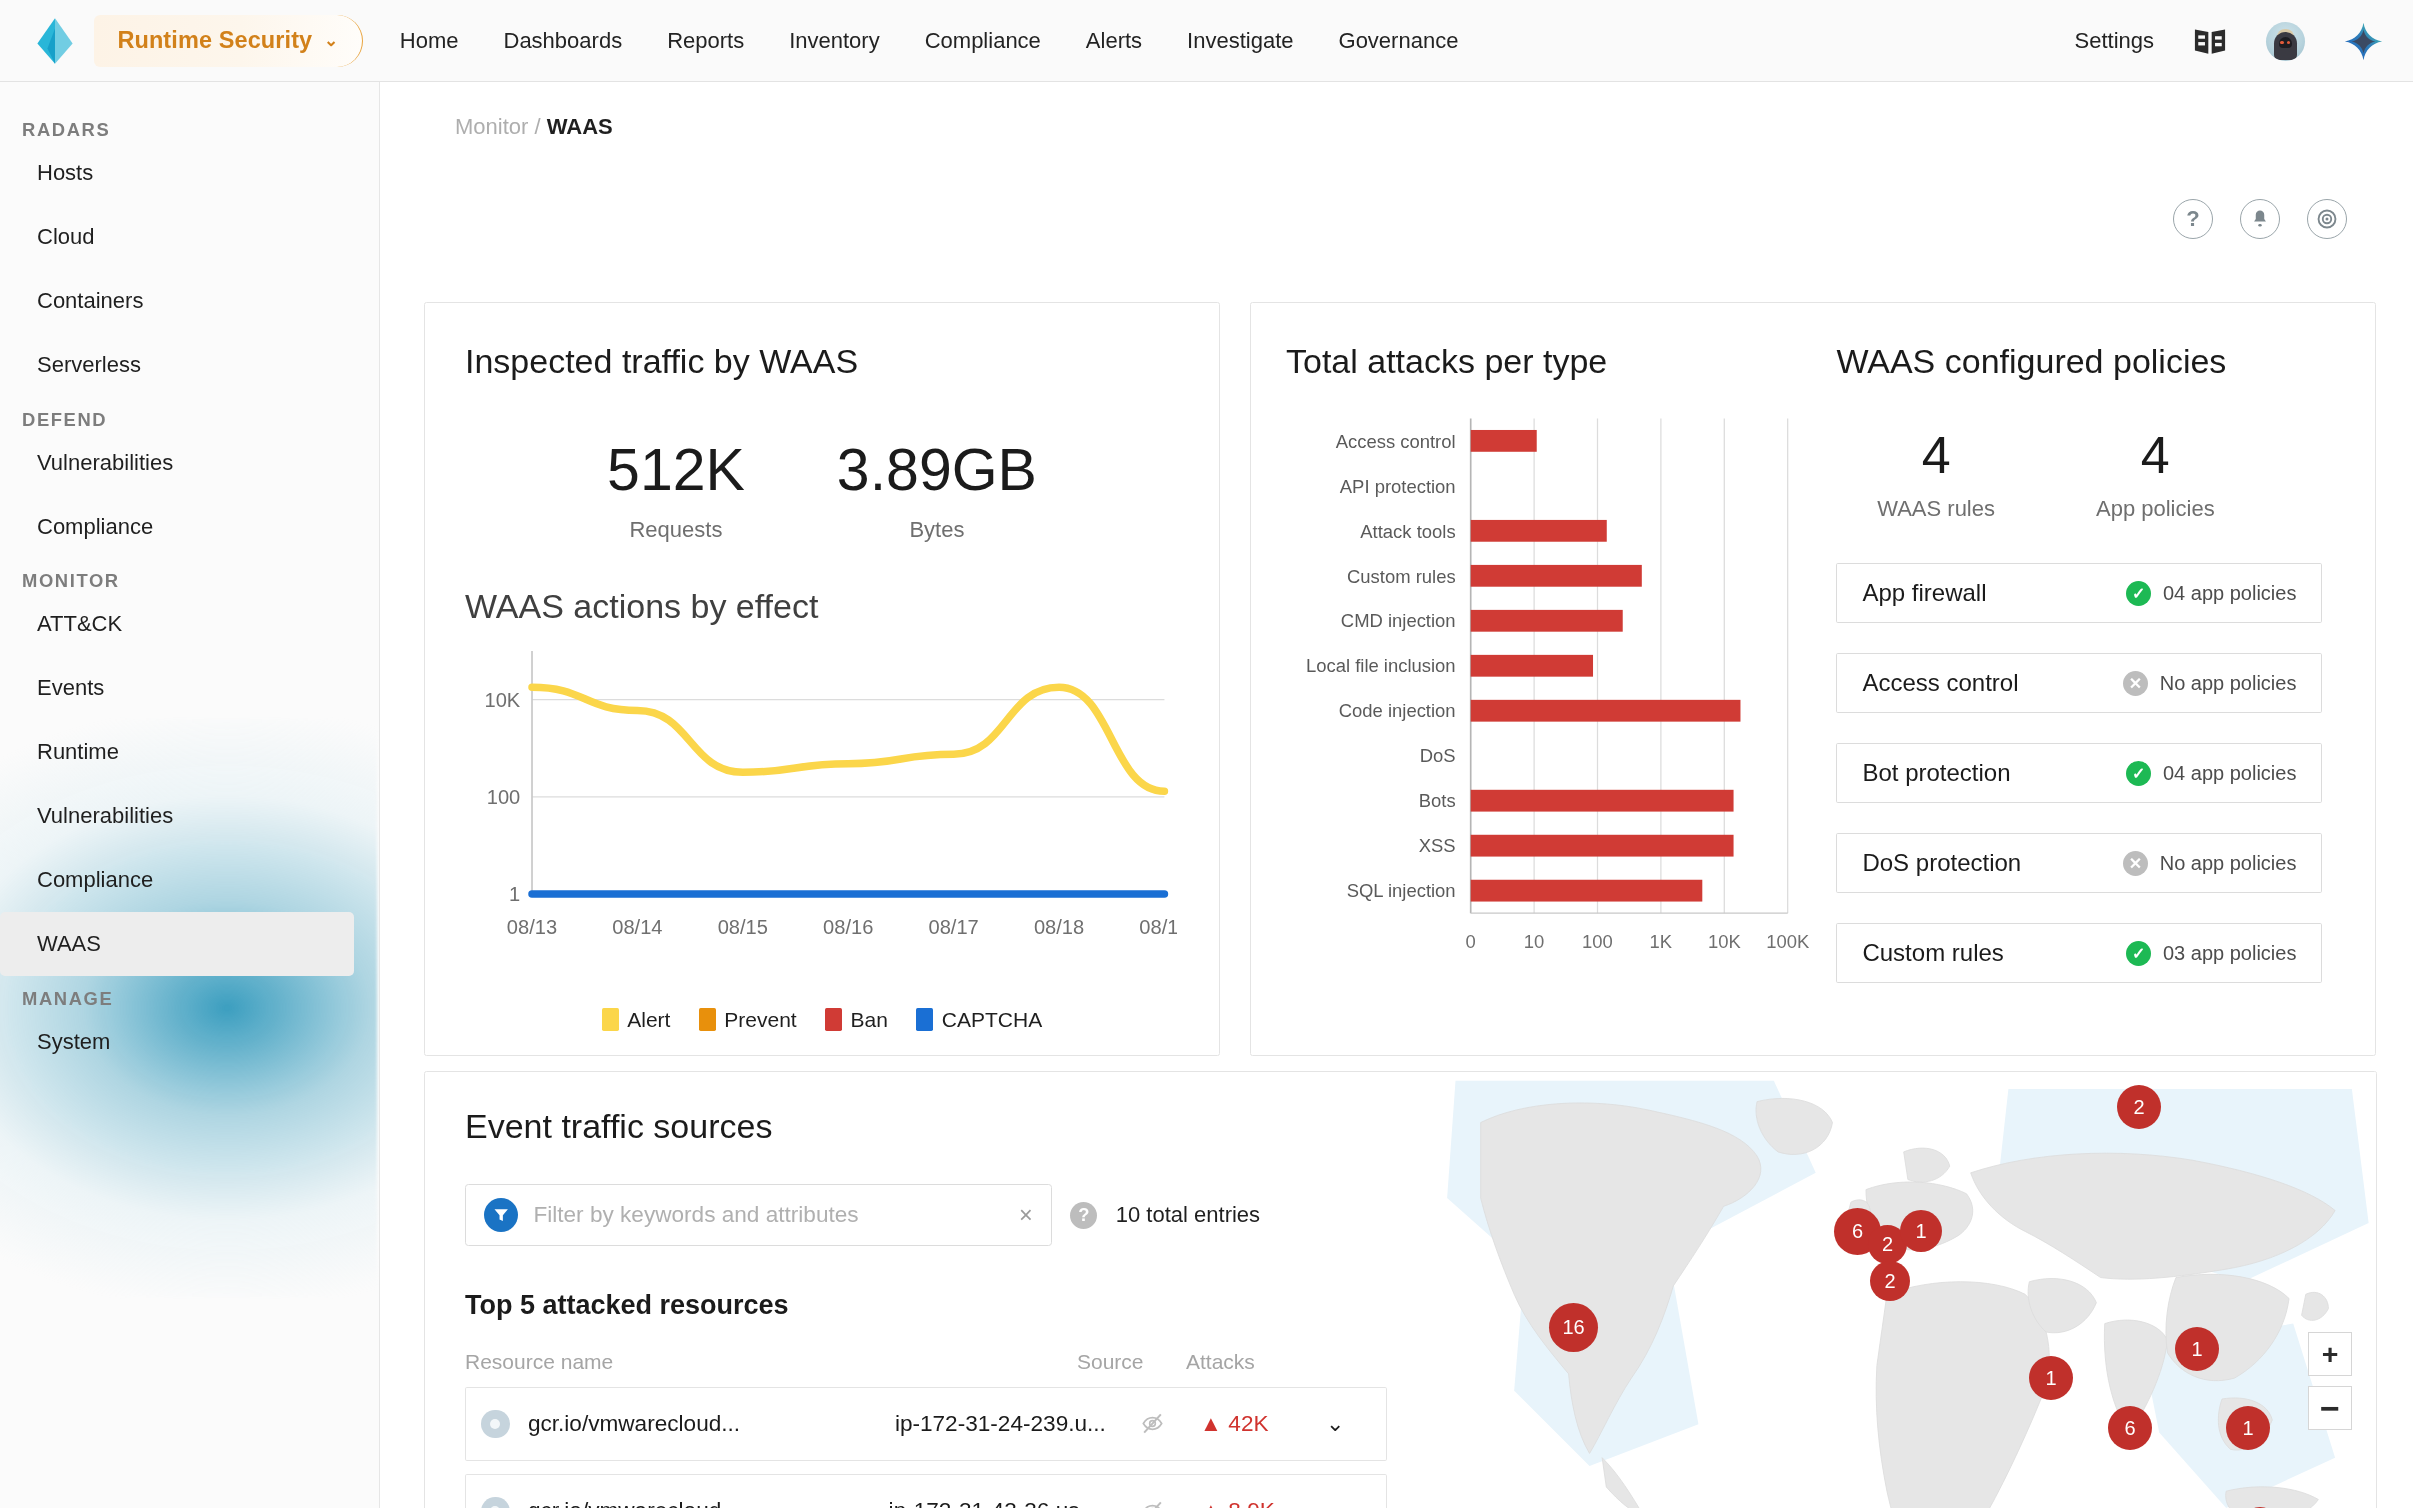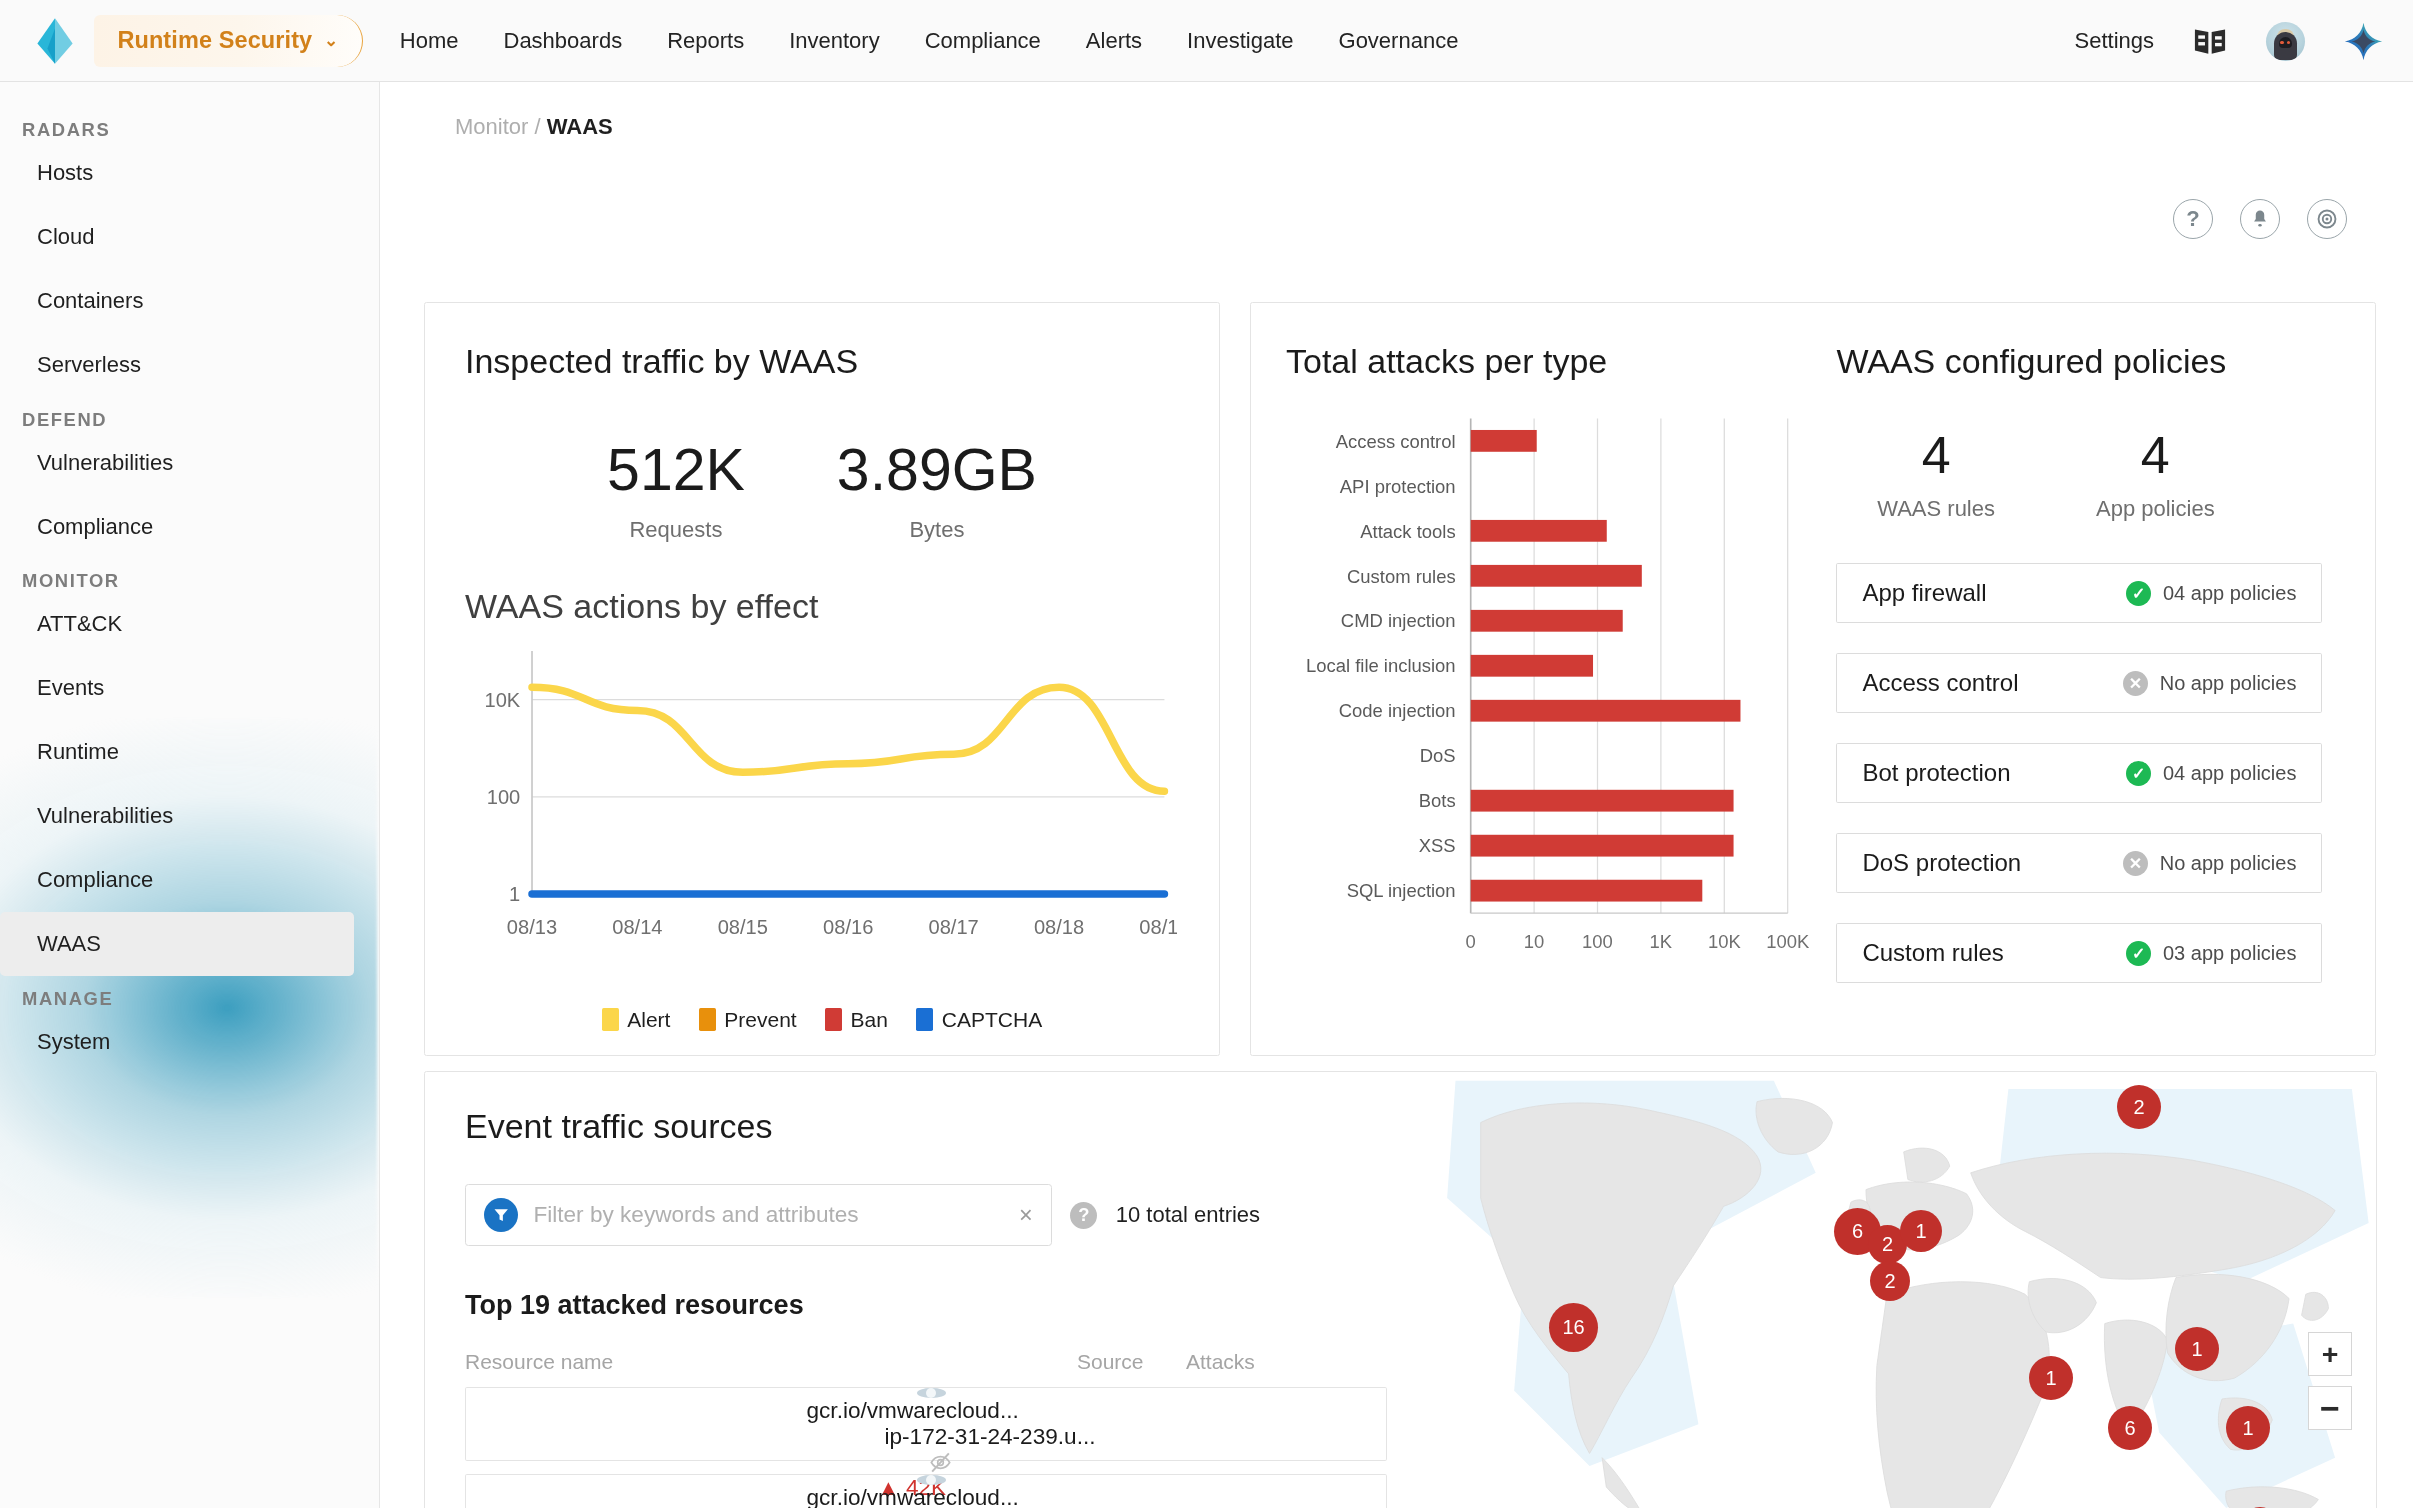--- a/index.html
+++ b/index.html
@@ -180,21 +180,21 @@
   .total-entries { font-size: 22px; color:#1f1f1f; }
 
   .top10 { position: absolute; left: 40px; top: 218px; width: 922px; }
   .top10-title { font-size: 27px; font-weight: 700; color:#1b1b1b; }
   .th-row { display:flex; margin-top: 28.5px; font-size: 21px; color:#a5a5a5; }
   .th-res { width: 612px; }
   .th-src { width: 109px; }
   .th-atk { width: 117px; }
   .res-row {
     height: 74px; border: 0.8px solid #e4e4e4; border-radius: 1.7px; margin-top: 13.4px;
-    display: flex; align-items: center; padding-left: 29px; cursor: pointer; background:#fff;flex-direction:column;
+    display: flex; align-items: center; padding-left: 15px; cursor: pointer; background:#fff;
   }
   .res-dot {
     width: 28.5px; height: 28.5px; border-radius: 50%;
     background: #c6d4dd; display:flex; align-items:center; justify-content:center; margin-right: 18.4px;
   }
   .res-dot i { width: 10px; height: 10px; border-radius: 50%; background:#f3f7f9; display:block; }
   .res-name { width: 268px; font-size: 22.6px; color: #1b1b1b; }
   .res-host { width: 310px; font-size: 22.6px; color: #1b1b1b; text-align: right; }
   .res-src { width: 94px; display:flex; justify-content:center; }
   .res-atk { width: 126px; display:flex; align-items:center; gap: 6.7px; color:#d0332e; font-size: 22.6px; }
@@ -522,21 +522,21 @@
             </svg>
         </span>
         <input type="text" placeholder="Filter by keywords and attributes" style="">
         <span class="clear-x">×</span>
       </div>
       <span class="qmark">?</span>
       <span class="total-entries">10 total entries</span>
     </div>
 
     <div class="top10">
-      <div class="top10-title">Top 19 attacked resources</div>
+      <div class="top10-title">Top 5 attacked resources</div>
       <div class="th-row">
         <span class="th-res">Resource name</span>
         <span class="th-src">Source</span>
         <span class="th-atk">Attacks</span>
       </div>
 
       <div class="res-row">
         <span class="res-dot">
             <i></i>
           </span>

